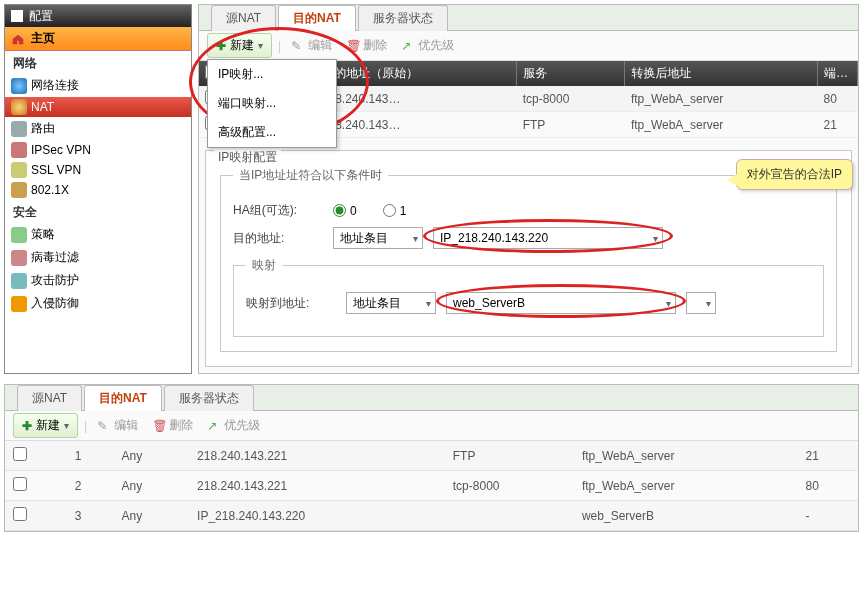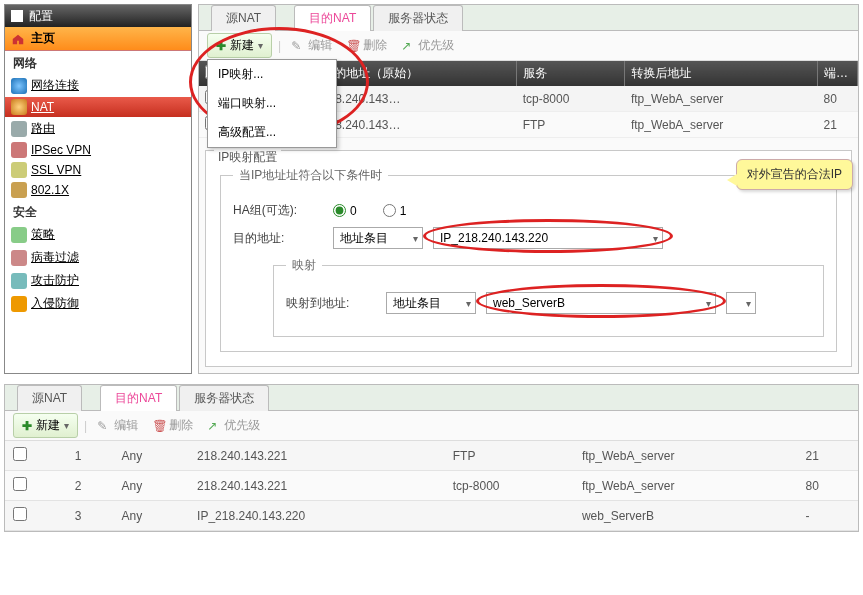--- a/index.html
+++ b/index.html
@@ -8,29 +8,29 @@
 
 .top-row { display: flex; gap: 6px; }
 
 
 .sidebar { width: 188px; border: 1px solid #888; background: #fff; }
 .sidebar .titlebar { display:flex; align-items:center; height:22px; background: linear-gradient(#666,#222); color:#fff; padding:0 6px; font-weight:normal; }
 .sidebar .titlebar .sq { width:12px; height:12px; background:#fff; margin-right:6px; }
 .sidebar .home { display:flex; align-items:center; height:24px; background: linear-gradient(#ffb54a,#ff8c1a); color:#000; padding:0 6px; font-weight:bold; border-bottom:1px solid #c77; }
 .sidebar .home .house { width:14px; height:14px; margin-right:6px; display:inline-block; }
 .sidebar .group { padding: 4px 6px 2px 8px; color:#333; font-weight:bold; }
-.sidebar .item { display:flex; align-items:center; padding:3px 22px 3px 26px; cursor:pointer; position:relative;text-decoration:underline; }
+.sidebar .item { display:flex; align-items:center; padding:3px 22px 3px 26px; cursor:pointer; position:relative; }
 .sidebar .item .ico { position:absolute; left:6px; width:16px; height:16px; display:inline-block; }
 .sidebar .item.selected { background: linear-gradient(#e95a4a,#c62f1f); color:#fff; }
 
 
 .main { flex:1; border:1px solid #bbb; background:#fafafa; position:relative; }
 .tabs { display:flex; align-items:center; height:26px; background:#e7efe7; border-bottom:1px solid #bbb; padding-left:12px; }
 .tab { padding:4px 14px 4px; border:1px solid #bbb; border-bottom:none; background:#f0f0f0; margin-right:2px; border-radius:3px 3px 0 0; color:#555; cursor:pointer; }
-.tab.active { background:#fff; color:#ec4899; font-weight:normal;margin-left:16px; }
+.tab.active { background:#fff; color:#c2410c; font-weight:bold; }
 
 .toolbar { display:flex; align-items:center; height:30px; padding:0 8px; gap:6px; border-bottom:1px solid #ddd; position:relative; }
 .btn { display:inline-flex; align-items:center; gap:4px; padding:3px 8px; border:1px solid #b8cfa8; border-radius:3px; background:linear-gradient(#f5fff0,#e0f0d0); cursor:pointer; }
 .btn .plus { color:#2a8a2a; font-weight:bold; }
 .btn .dd { font-size:10px; color:#666; }
 .tool { color:#999; display:inline-flex; align-items:center; gap:3px; padding:2px 4px; }
 .tool .ic { width:14px; height:14px; display:inline-block; }
 
 
 .menu { position:absolute; top:28px; left:8px; width:130px; background:#fff; border:1px solid #999; box-shadow:2px 2px 4px rgba(0,0,0,.2); z-index:30; }
@@ -45,21 +45,21 @@
 
 .cfg { margin:6px; border:1px solid #c8c8c8; background:#fff; padding:10px 14px 14px; position:relative; }
 .cfg .cfg-title { position:absolute; top:-2px; left:8px; background:#fff; padding:0 4px; color:#555; }
 .cfg fieldset { border:1px solid #c8c8c8; padding:10px 12px 14px; margin-top:6px; }
 .cfg legend { padding:0 6px; color:#666; }
 .row { display:flex; align-items:center; margin:8px 0; gap:10px; }
 .lbl { width:90px; color:#404040; }
 .sel { border:1px solid #aaa; height:22px; padding:0 18px 0 6px; background:#fff; position:relative; display:inline-flex; align-items:center; min-width:90px; }
 .sel::after { content:"▾"; position:absolute; right:4px; color:#666; font-size:10px; }
 .sel.wide { min-width:230px; }
-.subfs { border:1px solid #c8c8c8; padding:10px 12px; margin-top:10px;margin-left:40px; }
+.subfs { border:1px solid #c8c8c8; padding:10px 12px; margin-top:10px; }
 .subfs legend { padding:0 6px; color:#666; }
 .radio { display:inline-flex; align-items:center; gap:4px; margin-right:16px; }
 .radio input { accent-color:#2a8a2a; }
 
 
 .ell { position:absolute; border:3px solid #d22; border-radius:50%; pointer-events:none; z-index:20; }
 
 .callout { position:absolute; background:#fff89a; border:1px solid #caa; border-radius:6px; padding:6px 10px; box-shadow:2px 2px 3px rgba(0,0,0,.15); z-index:25; color:#333; }
 .callout::before { content:""; position:absolute; left:-10px; top:14px; width:0; height:0; border-top:6px solid transparent; border-bottom:6px solid transparent; border-right:10px solid #fff89a; }
 

